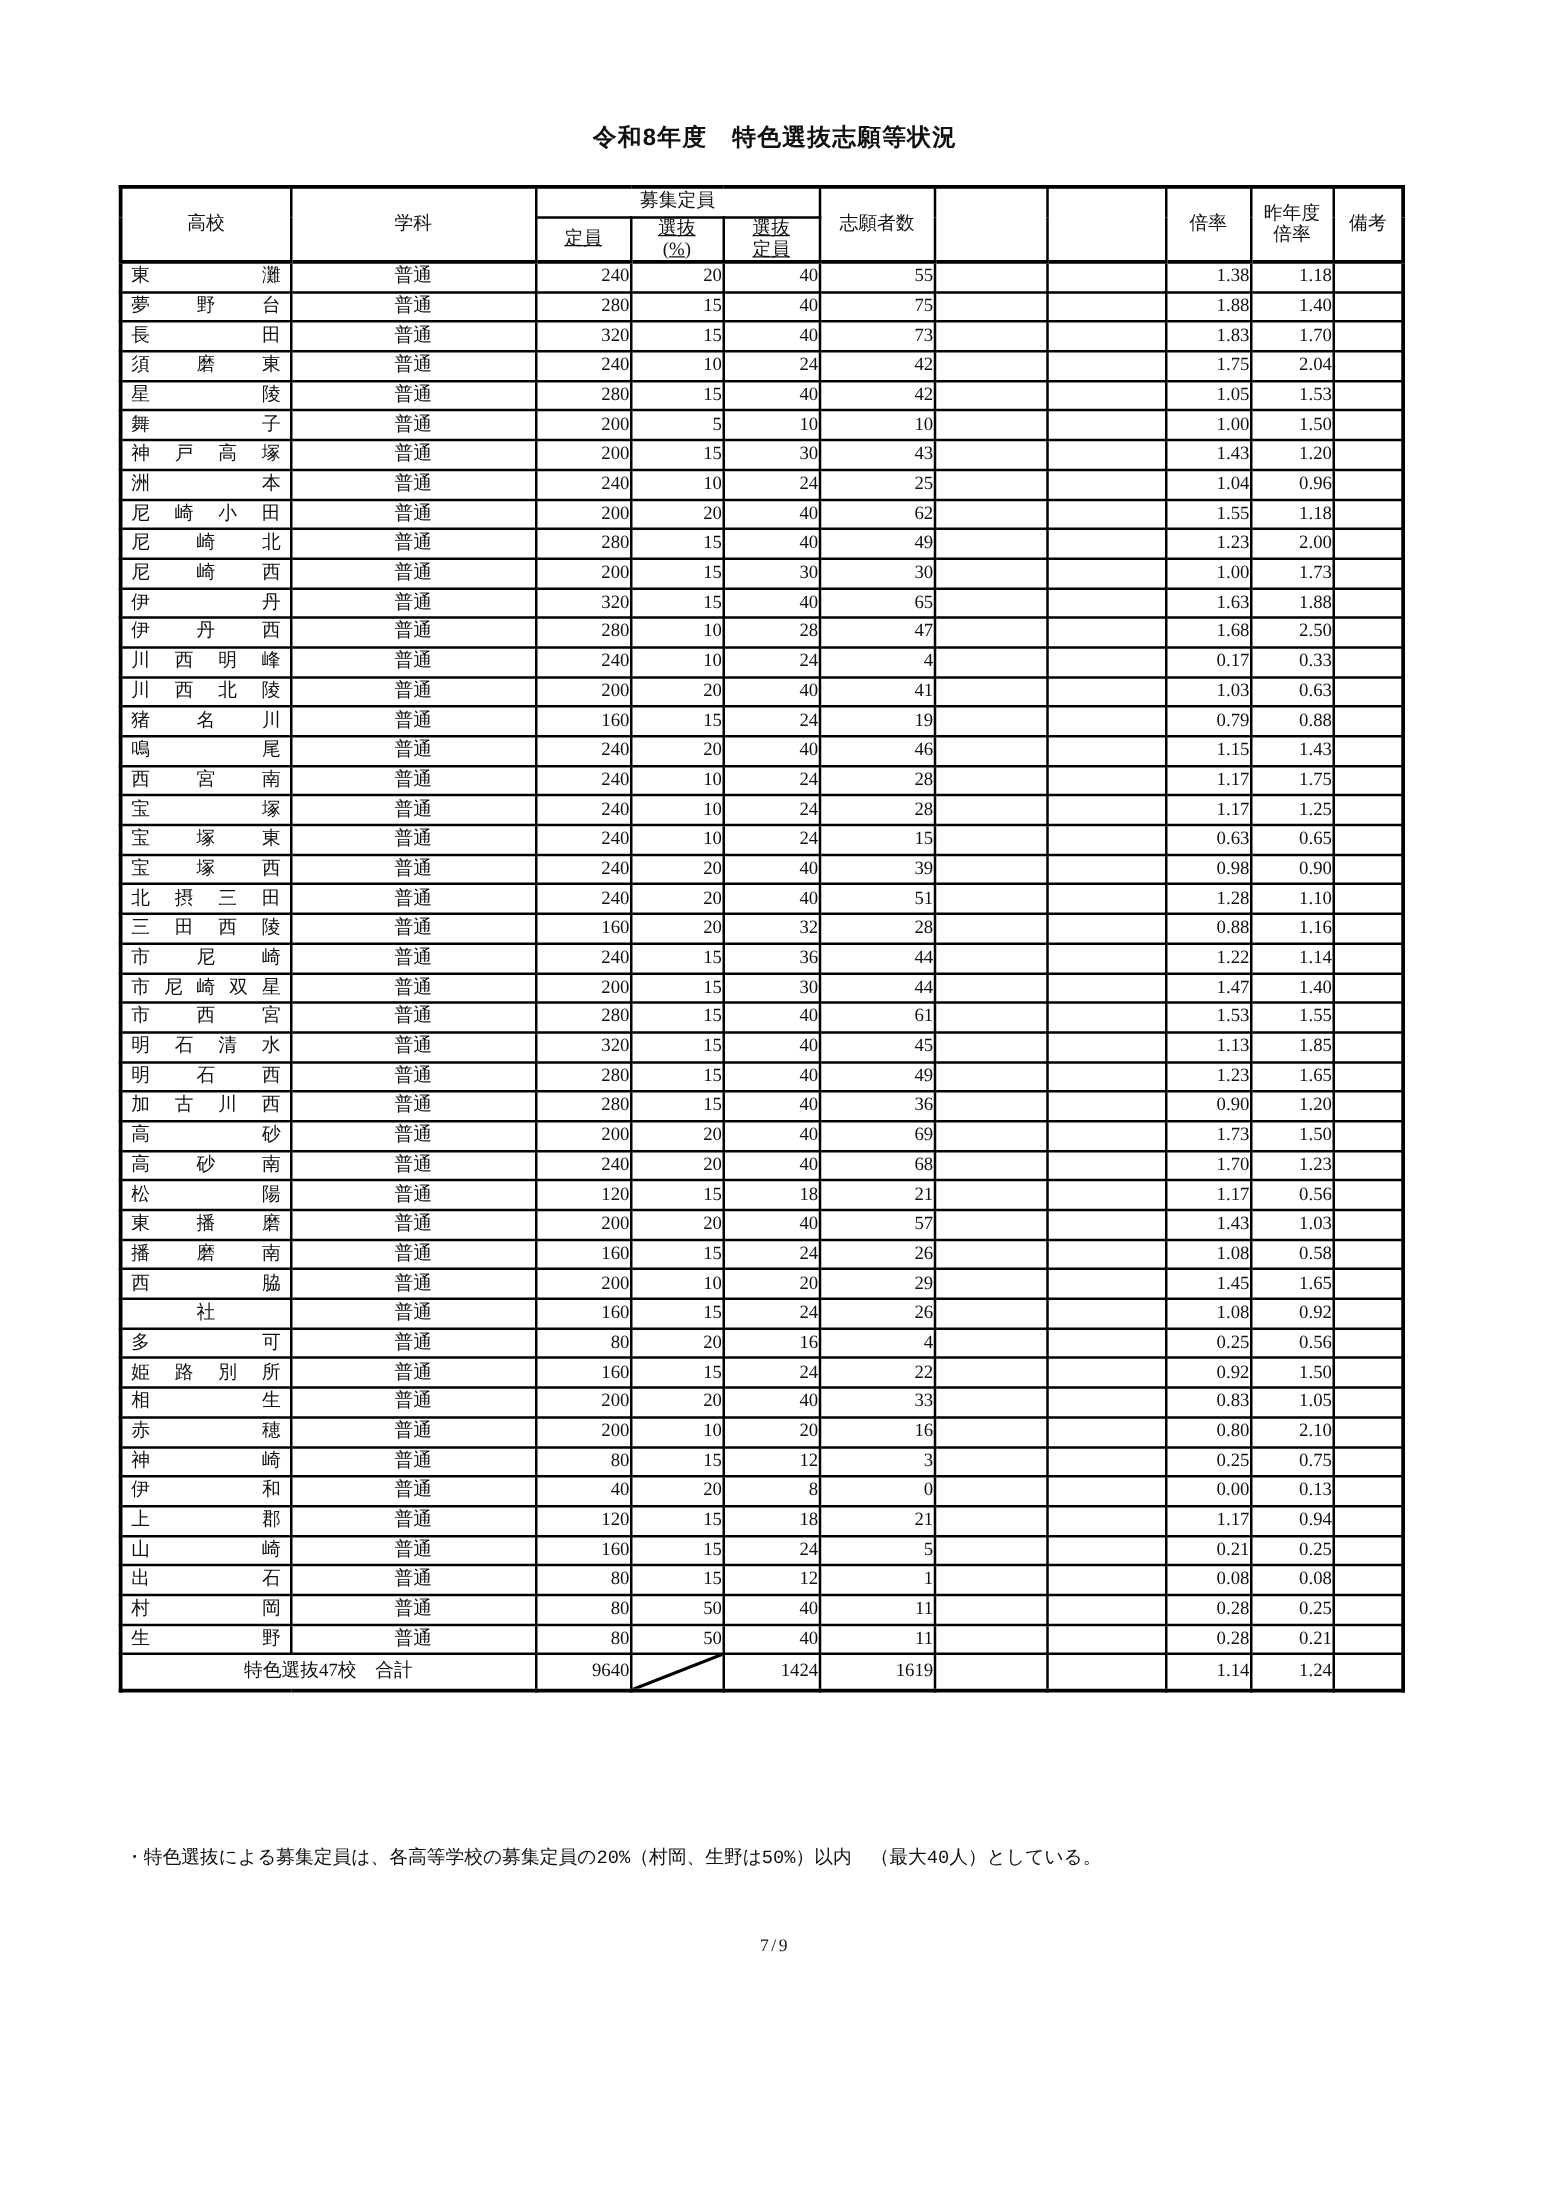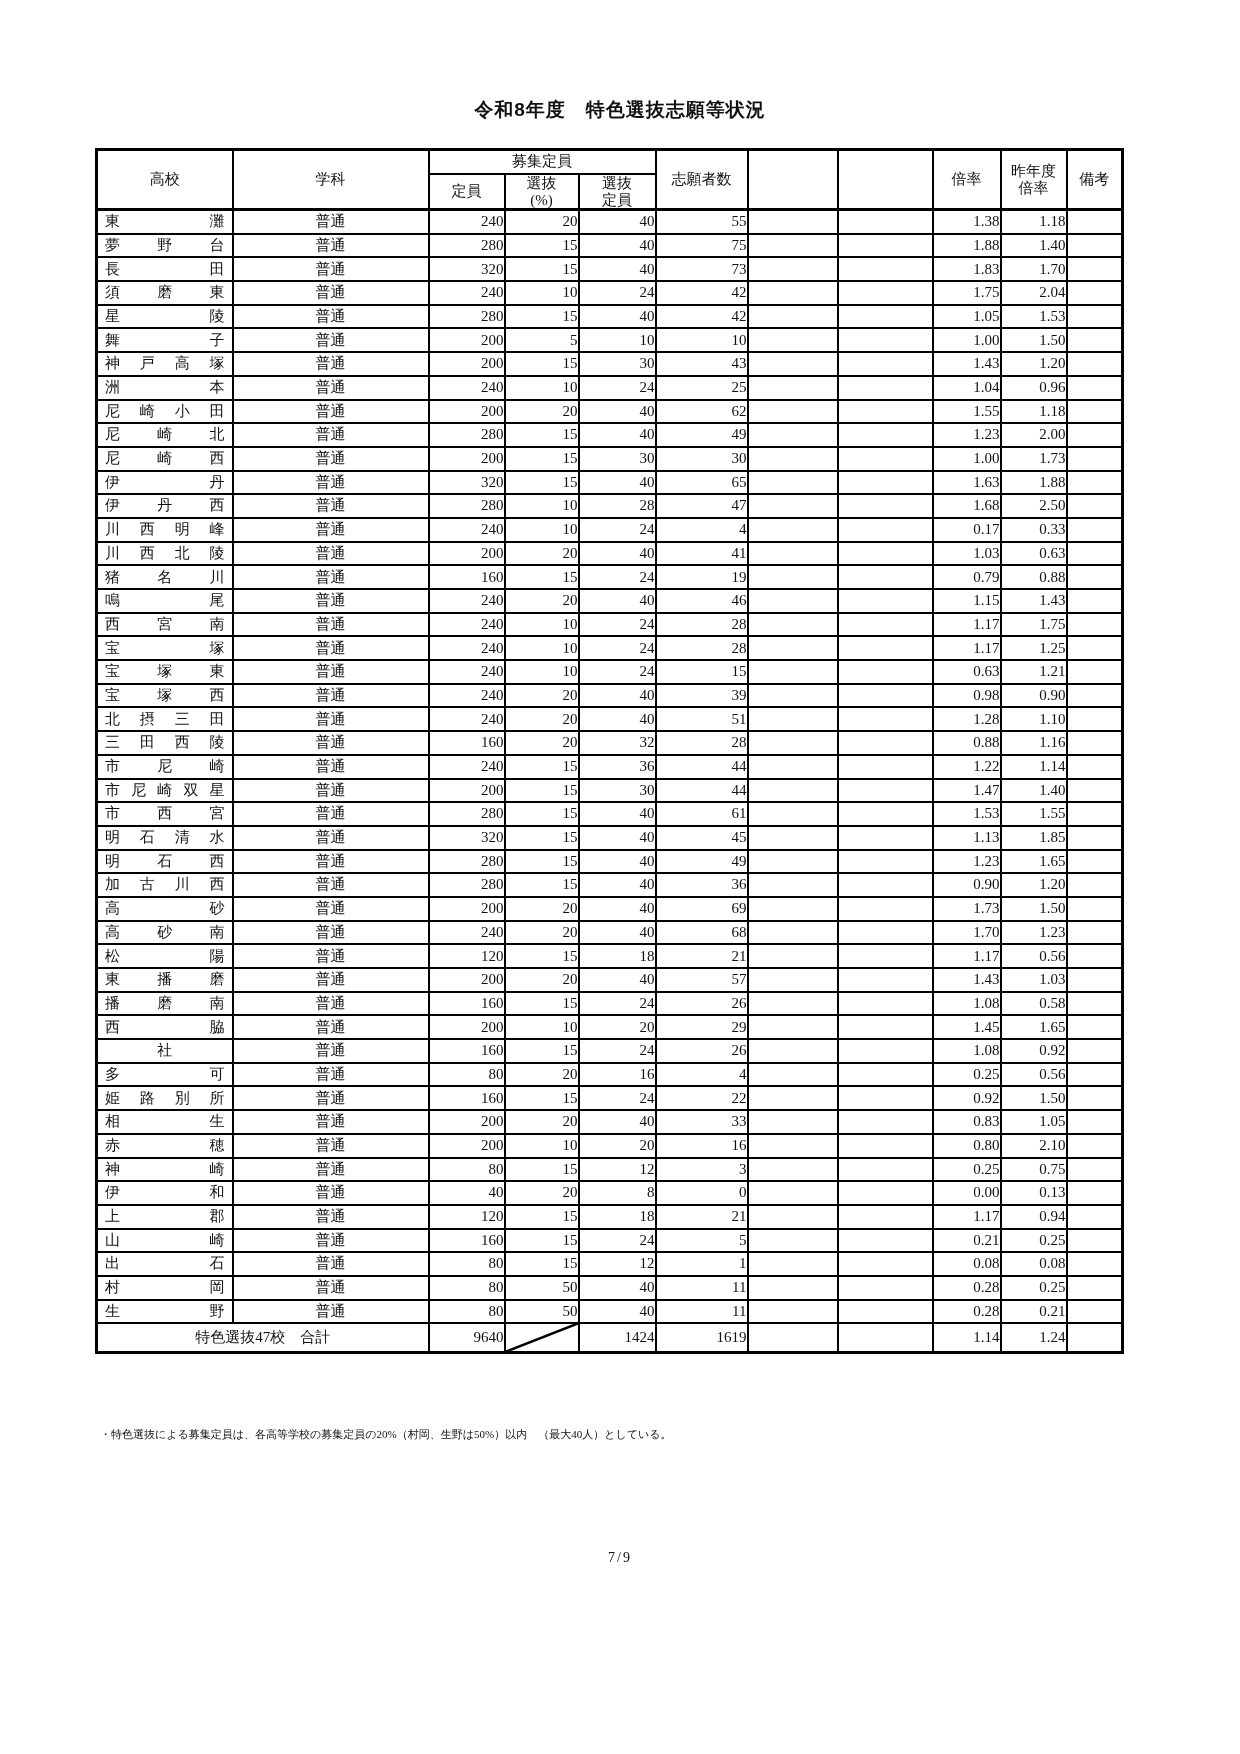--- a/index.html
+++ b/index.html
@@ -26,40 +26,40 @@
     font-size:15px;line-height:1.15;
   }
   table.status th, table.status td{
     border:2px solid #000;
     padding:0;
     font-weight:normal;
     overflow:hidden;
   }
   thead th{text-align:center;vertical-align:middle;}
   thead tr.h1 th{height:22px;}
-  thead tr.h2 th{height:30px;}
+  thead tr.h2 th{height:30px;text-decoration:underline;}
   .pre{white-space:pre-line;line-height:1.1;}
   tbody td{height:21.7px;vertical-align:middle;}
   tbody tr:first-child td{border-top:3px solid #000;}
   tfoot td{height:27px;border-top:3px solid #000;vertical-align:middle;}
   .c-school{padding:0;}
   .dist{display:flex;justify-content:space-between;align-items:center;padding:0 7px;}
   .dist.single{justify-content:center;}
   .c-dept{text-align:center;margin-left:48px;}
   .c-num{text-align:right;padding-right:5px;}
   .c-ratio{text-align:right;padding-right:8px;}
   .thin-r{border-right-width:1px;}
   .thin-l{border-left-width:1px;}
   .c-total-label{text-align:center;}
   .slash-cell{position:relative;}
   .slash-cell svg{position:absolute;left:-1px;top:-1px;width:calc(100% + 2px);height:calc(100% + 2px);display:block;}
   .slash-cell line{stroke:#000;stroke-width:2.5;vector-effect:non-scaling-stroke;}
   .notes{
-    position:absolute;left:100px;top:1424px;width:1050px;
-    font-size:11px;line-height:1.95;
+    position:absolute;left:100px;top:1472px;width:1050px;
+    font-size:15px;line-height:1.95;font-family:Liberation Mono, monospace;
   }
   .notes p{margin:0;}
   .page-number{
     position:absolute;left:0;top:1550px;width:100%;
     text-align:center;font-size:14px;letter-spacing:2px;
   }
 </style>
 </head>
 <body>
 
@@ -469,21 +469,21 @@
             </span>
           </td>
     <td class="c-dept">普通</td>
     <td class="c-num thin-r">240</td>
     <td class="c-num thin-l thin-r">10</td>
     <td class="c-num thin-l">24</td>
     <td class="c-num">15</td>
     <td></td>
     <td></td>
     <td class="c-ratio">0.63</td>
-    <td class="c-ratio">1.21</td>
+    <td class="c-ratio">0.65</td>
     <td></td>
   </tr>
         <tr>
     <td class="c-school">
             <span class="dist">
               <span>宝</span>
               <span>塚</span>
               <span>西</span>
             </span>
           </td>

